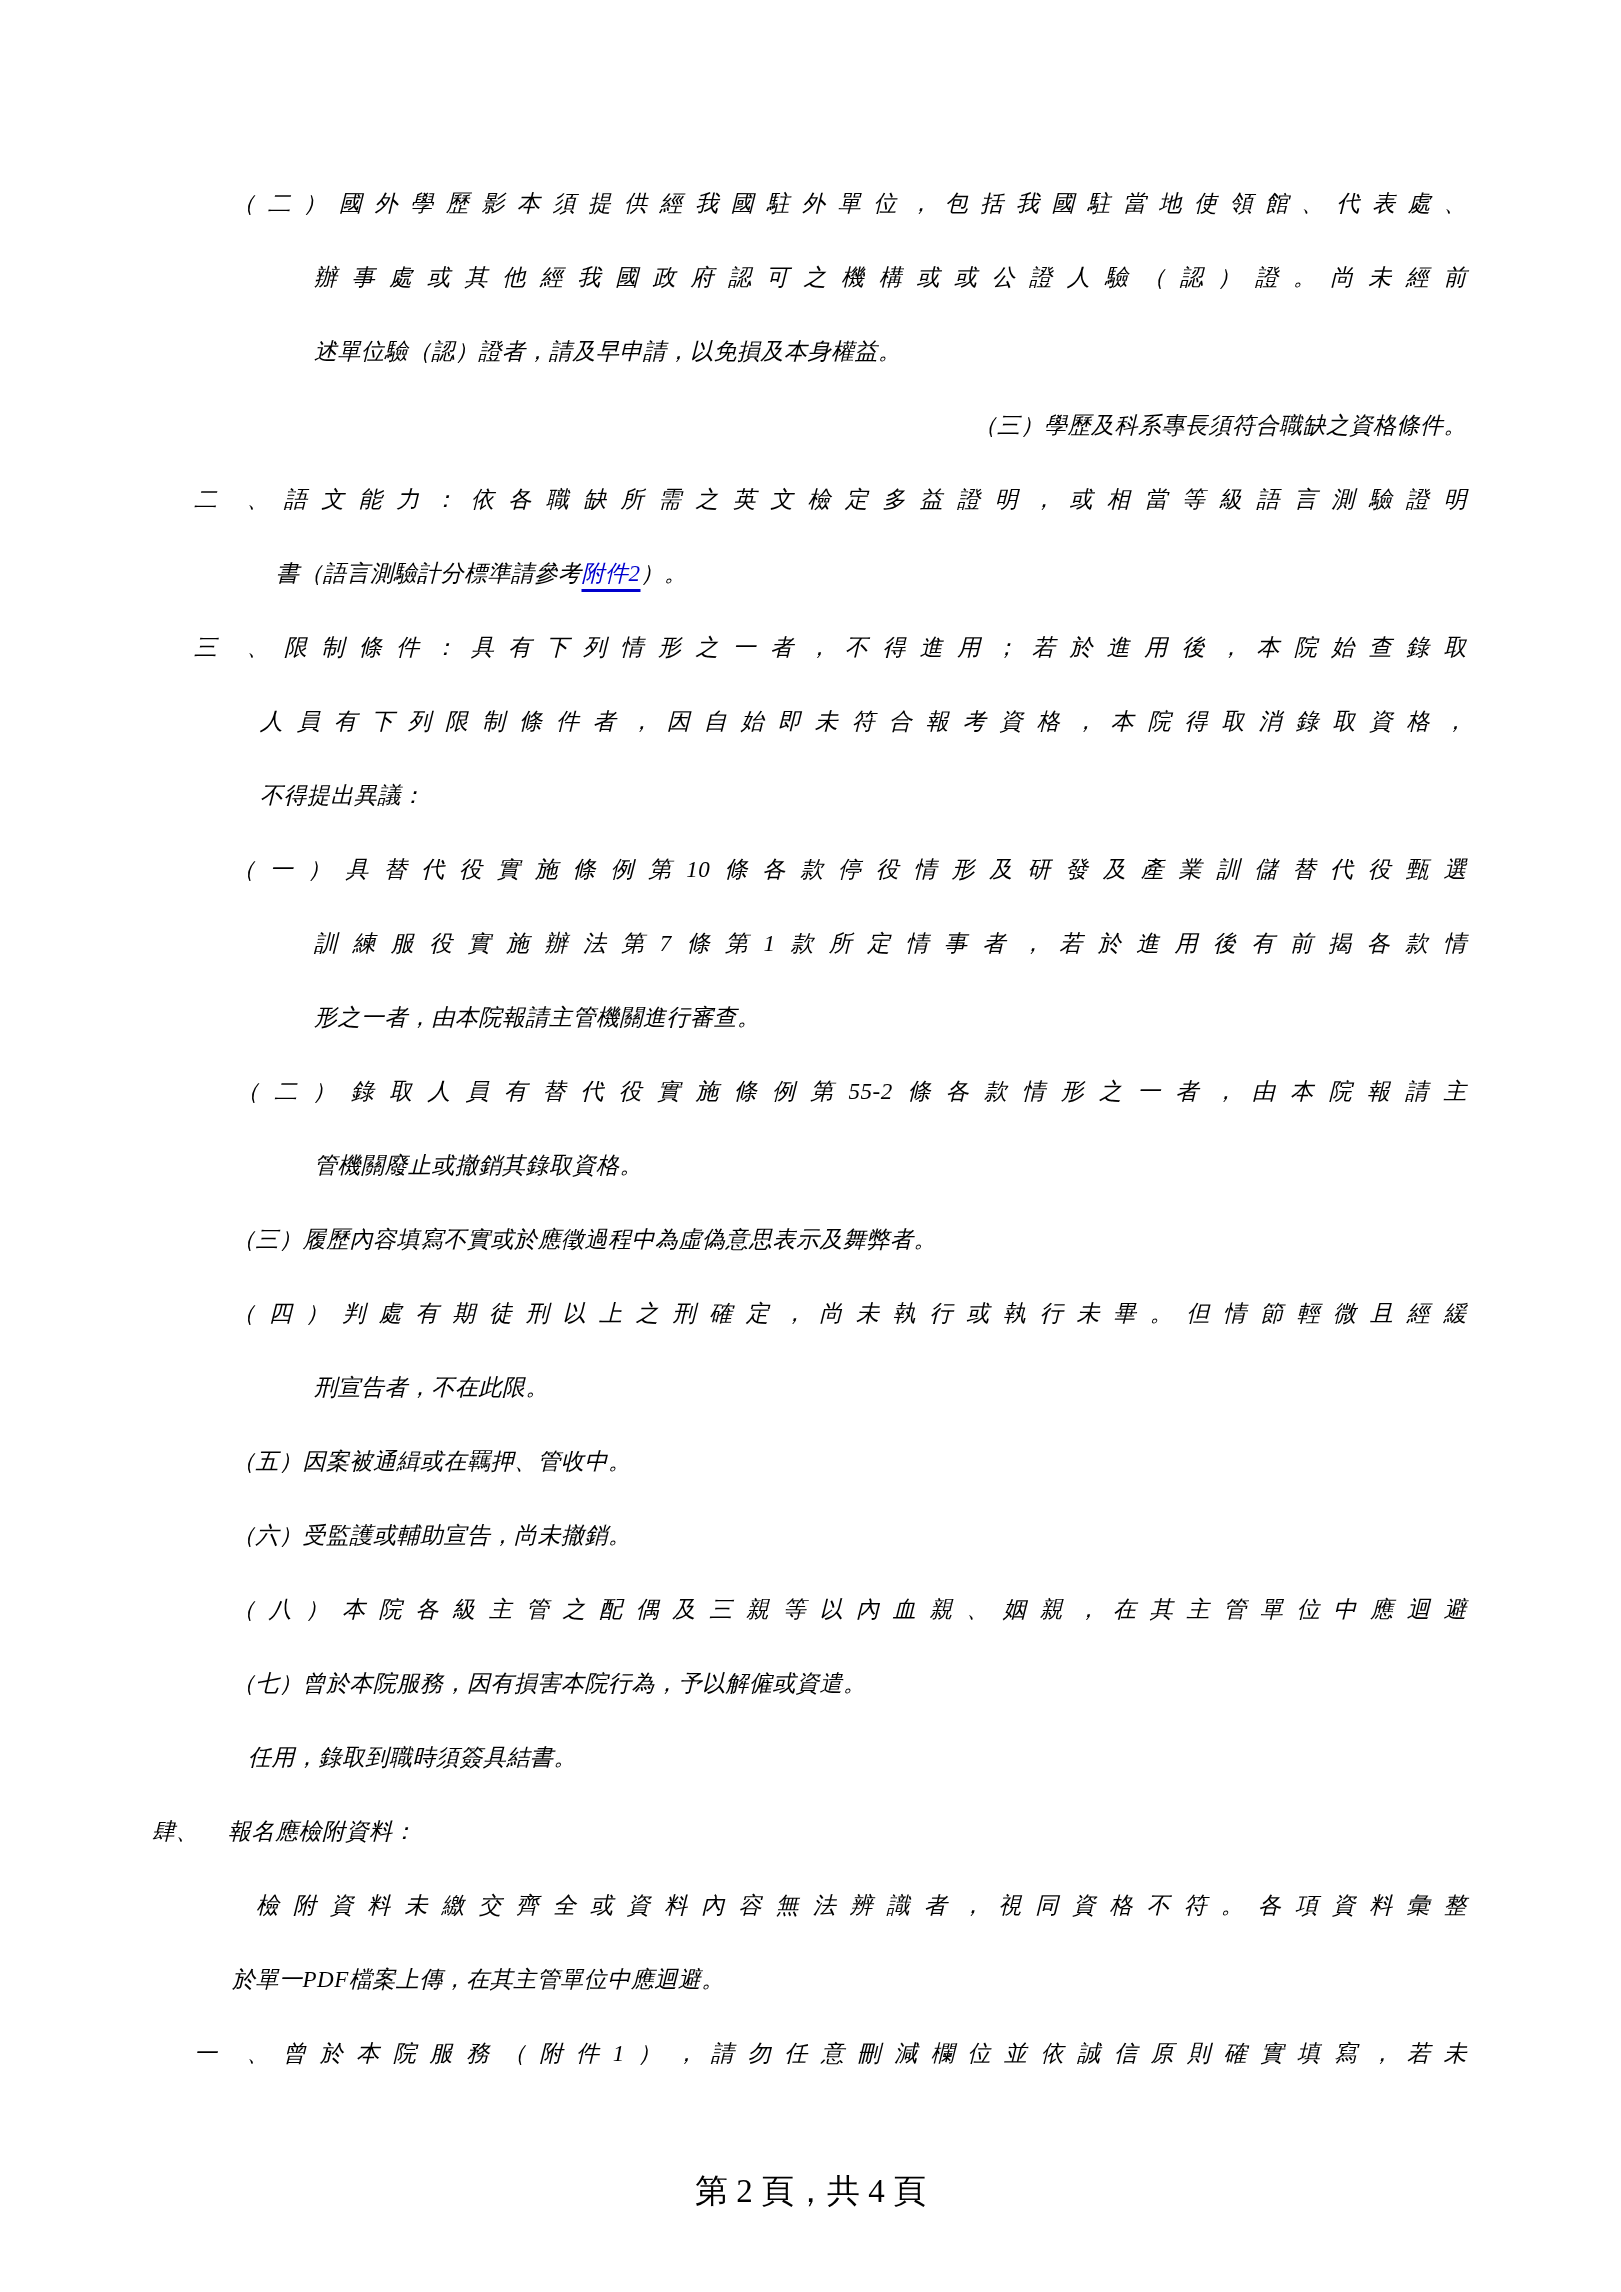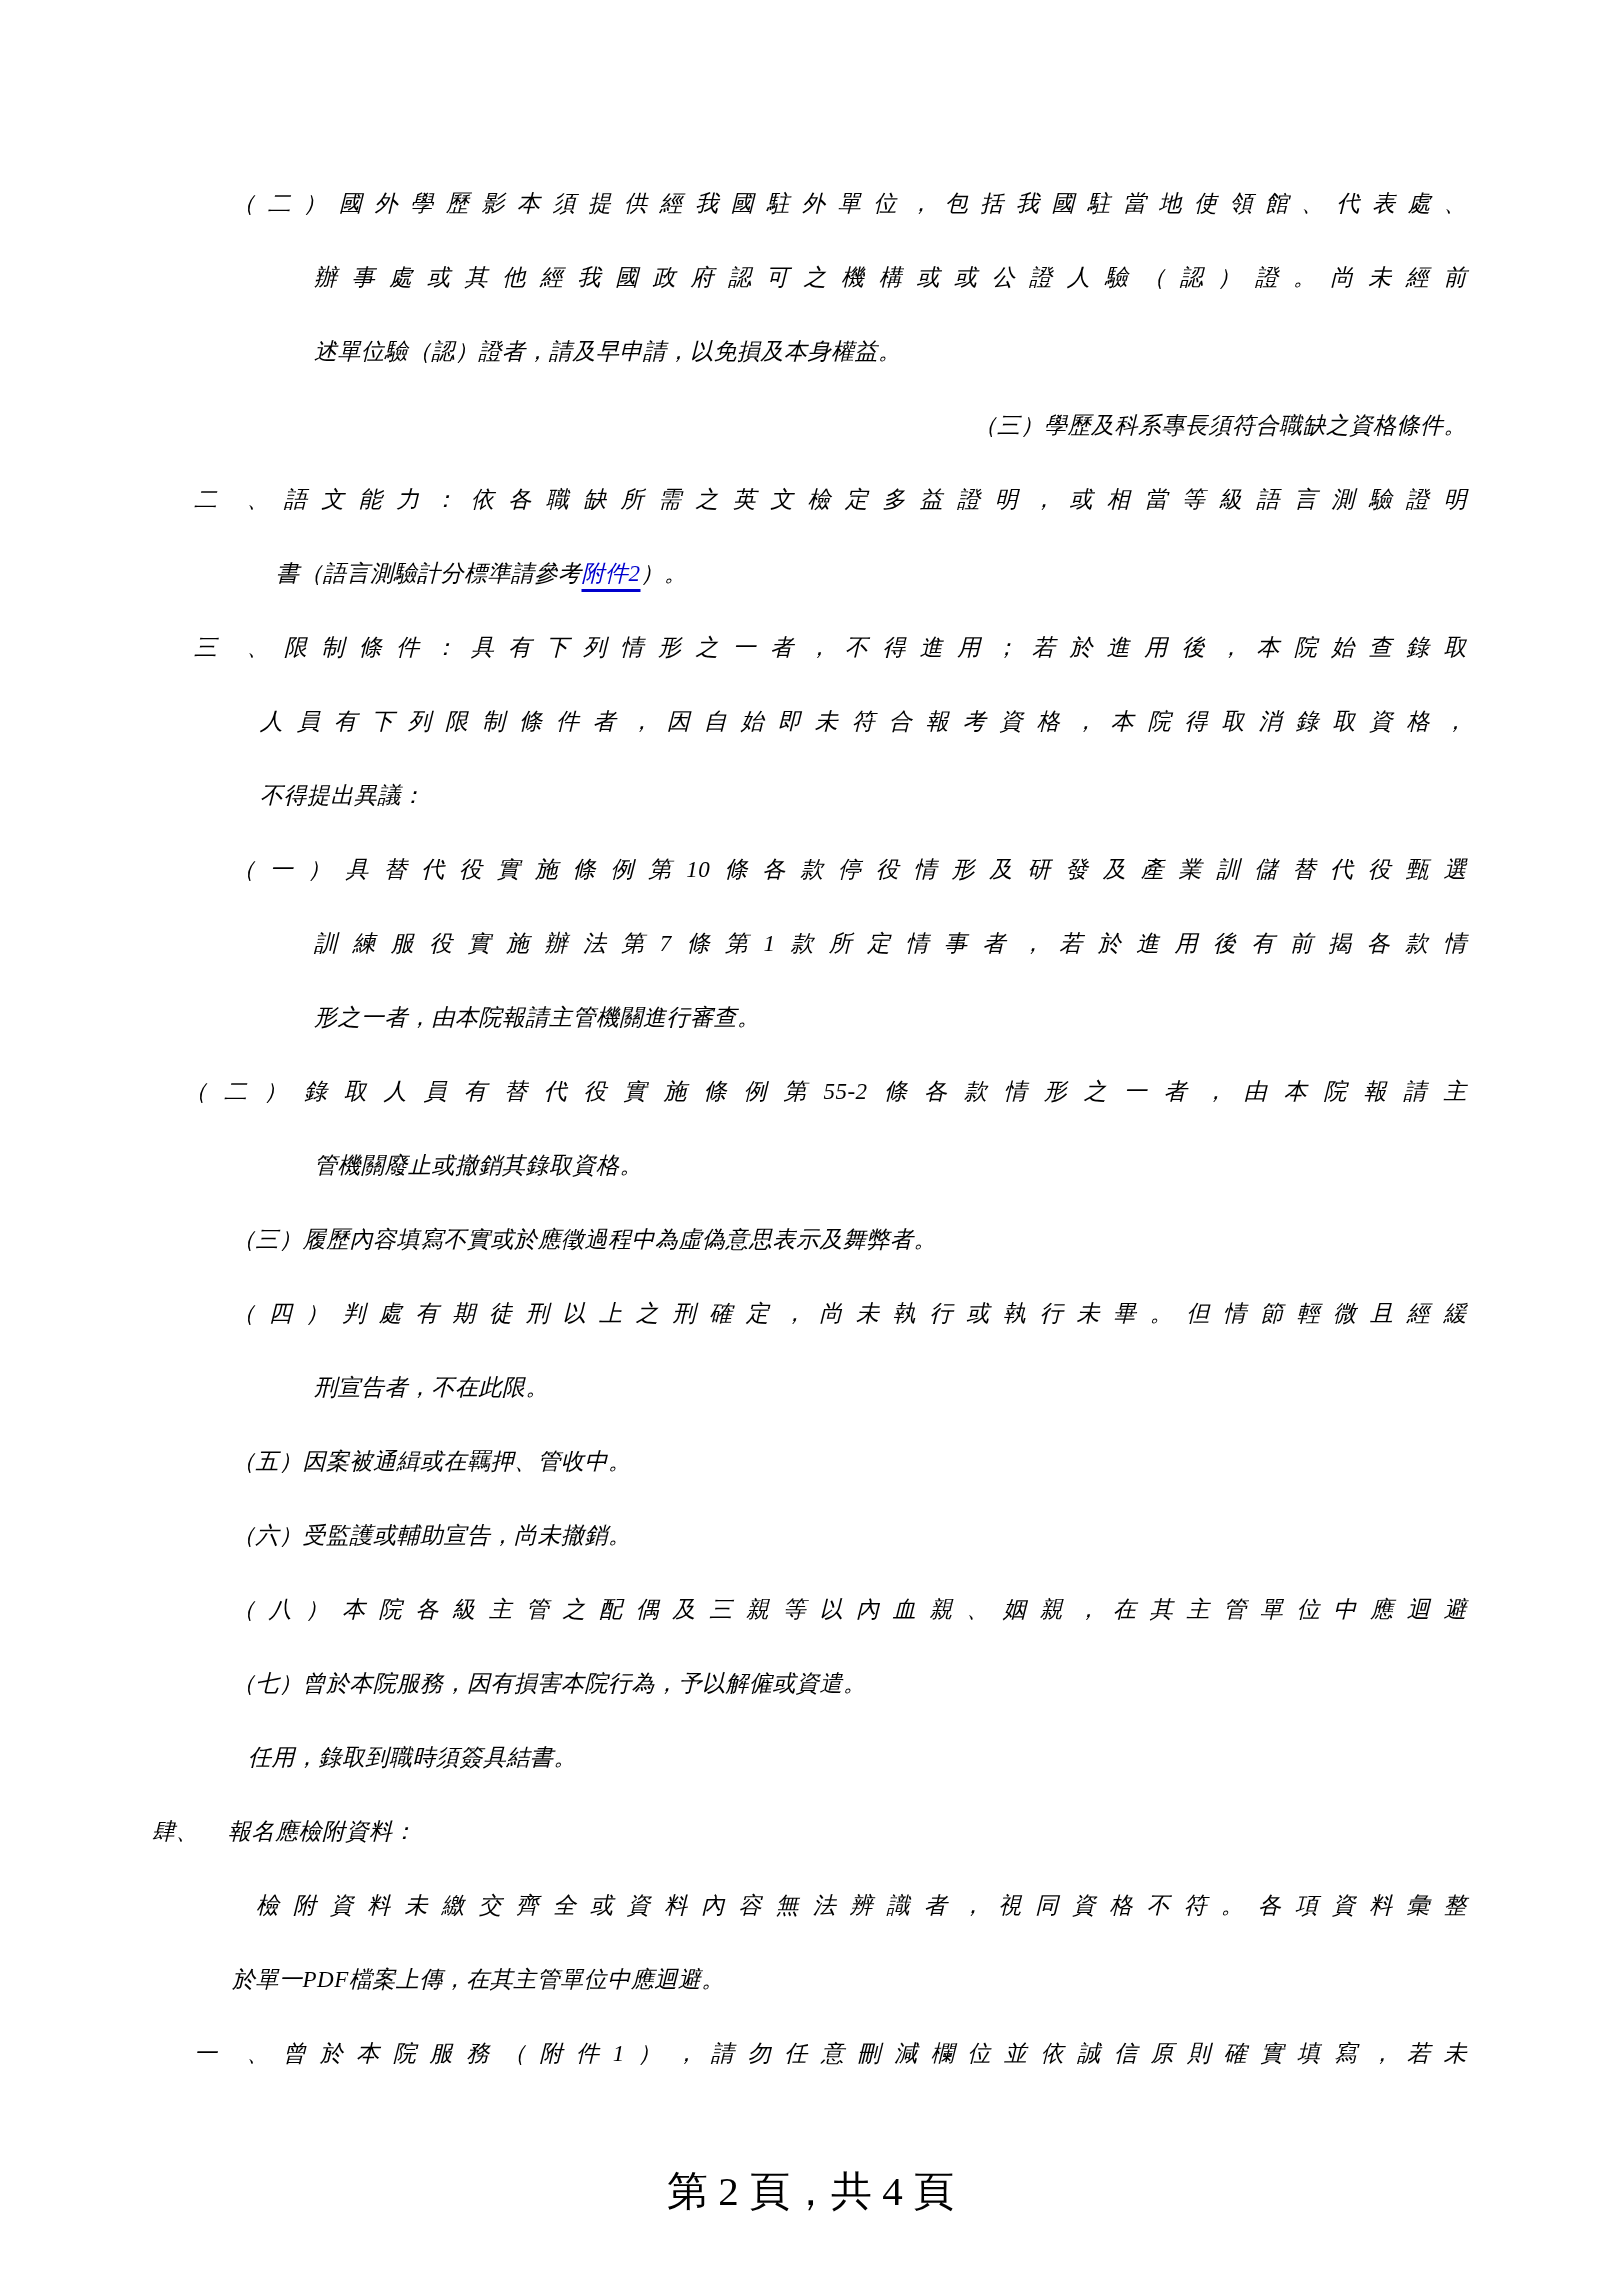--- a/index.html
+++ b/index.html
@@ -43,41 +43,41 @@
     text-decoration:underline;
     text-decoration-thickness:2.5px;
     text-underline-offset:7.8px;
     cursor:pointer;
   }
   .footer{
     position:absolute;
     left:0;right:0;
     top:2168px;
     text-align:center;
-    font-size:41px;
+    font-size:33px;
     line-height:47px;
   }
 </style>
 </head>
 <body>
 
 <main class="doc">
     <div class="line just" style="margin-left: 80px;"><span>（二）國外學歷影本須提供經我國駐外單位，包括我國駐當地使領館、代表處、</span></div>
     <div class="line just" style="margin-left: 162px;"><span>辦事處或其他經我國政府認可之機構或或公證人驗（認）證。尚未經前</span></div>
     <div class="line" style="margin-left: 162px;"><span>述單位驗（認）證者，請及早申請，以免損及本身權益。</span></div>
     <div class="line" style="margin-left: 80px; text-align: right;"><span>（三）學歷及科系專長須符合職缺之資格條件。</span></div>
     <div class="line just" style="margin-left: 42px;"><span class="marker">二、</span><span>語文能力：依各職缺所需之英文檢定多益證明，或相當等級語言測驗證明</span></div>
     <div class="line" style="margin-left: 124px;"><span>書（語言測驗計分標準請參考</span><a class="attachment-link" href="#">附件2</a><span>）。</span></div>
     <div class="line just" style="margin-left: 42px;"><span class="marker">三、</span><span>限制條件：具有下列情形之一者，不得進用；若於進用後，本院始查錄取</span></div>
     <div class="line just" style="margin-left: 108px;"><span>人員有下列限制條件者，因自始即未符合報考資格，本院得取消錄取資格，</span></div>
     <div class="line" style="margin-left: 108px;"><span>不得提出異議：</span></div>
     <div class="line just" style="margin-left: 80px;"><span>（一）具替代役實施條例第10條各款停役情形及研發及產業訓儲替代役甄選</span></div>
     <div class="line just" style="margin-left: 162px;"><span>訓練服役實施辦法第7條第1款所定情事者，若於進用後有前揭各款情</span></div>
     <div class="line" style="margin-left: 162px;"><span>形之一者，由本院報請主管機關進行審查。</span></div>
-    <div class="line just" style="margin-left: 32px;"><span>（二）錄取人員有替代役實施條例第55-2條各款情形之一者，由本院報請主</span></div>
+    <div class="line just" style="margin-left: 84px;"><span>（二）錄取人員有替代役實施條例第55-2條各款情形之一者，由本院報請主</span></div>
     <div class="line" style="margin-left: 162px;"><span>管機關廢止或撤銷其錄取資格。</span></div>
     <div class="line" style="margin-left: 80px;"><span>（三）履歷內容填寫不實或於應徵過程中為虛偽意思表示及舞弊者。</span></div>
     <div class="line just" style="margin-left: 80px;"><span>（四）判處有期徒刑以上之刑確定，尚未執行或執行未畢。但情節輕微且經緩</span></div>
     <div class="line" style="margin-left: 162px;"><span>刑宣告者，不在此限。</span></div>
     <div class="line" style="margin-left: 80px;"><span>（五）因案被通緝或在羈押、管收中。</span></div>
     <div class="line" style="margin-left: 80px;"><span>（六）受監護或輔助宣告，尚未撤銷。</span></div>
     <div class="line just" style="margin-left: 80px;"><span>（八）本院各級主管之配偶及三親等以內血親、姻親，在其主管單位中應迴避</span></div>
     <div class="line" style="margin-left: 80px;"><span>（七）曾於本院服務，因有損害本院行為，予以解僱或資遣。</span></div>
     <div class="line" style="margin-left: 96px;"><span>任用，錄取到職時須簽具結書。</span></div>
     <div class="line" style="margin-left: 0px;"><span class="marker">肆、</span><span>報名應檢附資料：</span></div>

